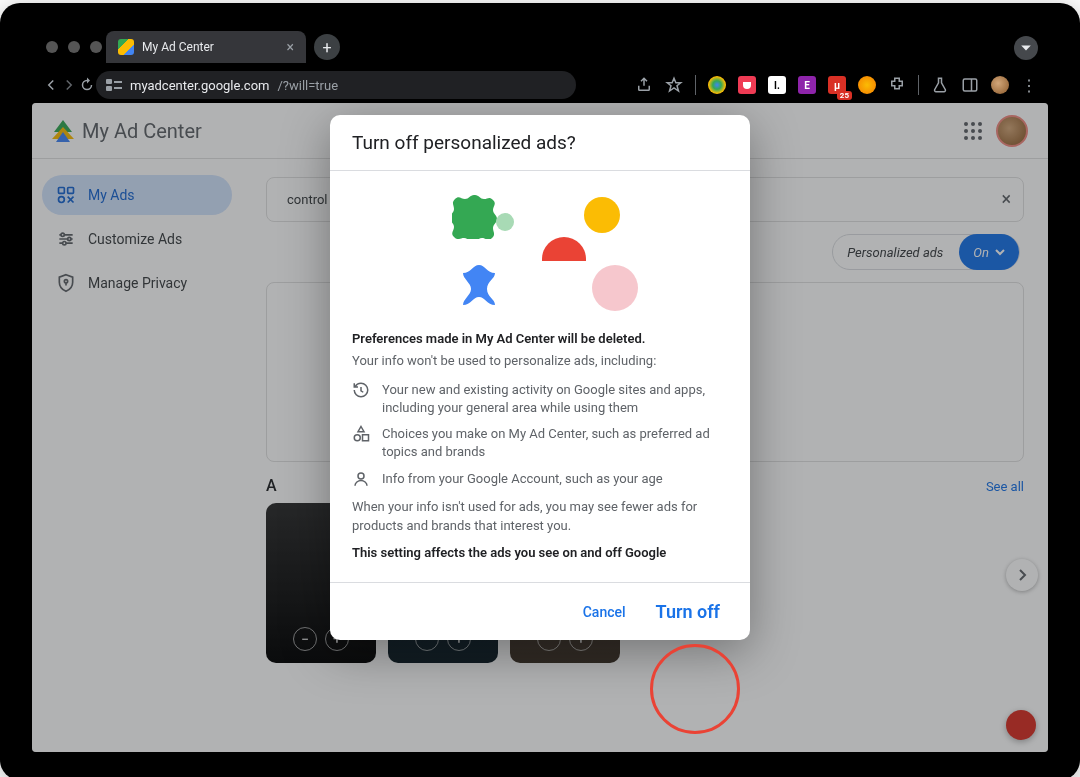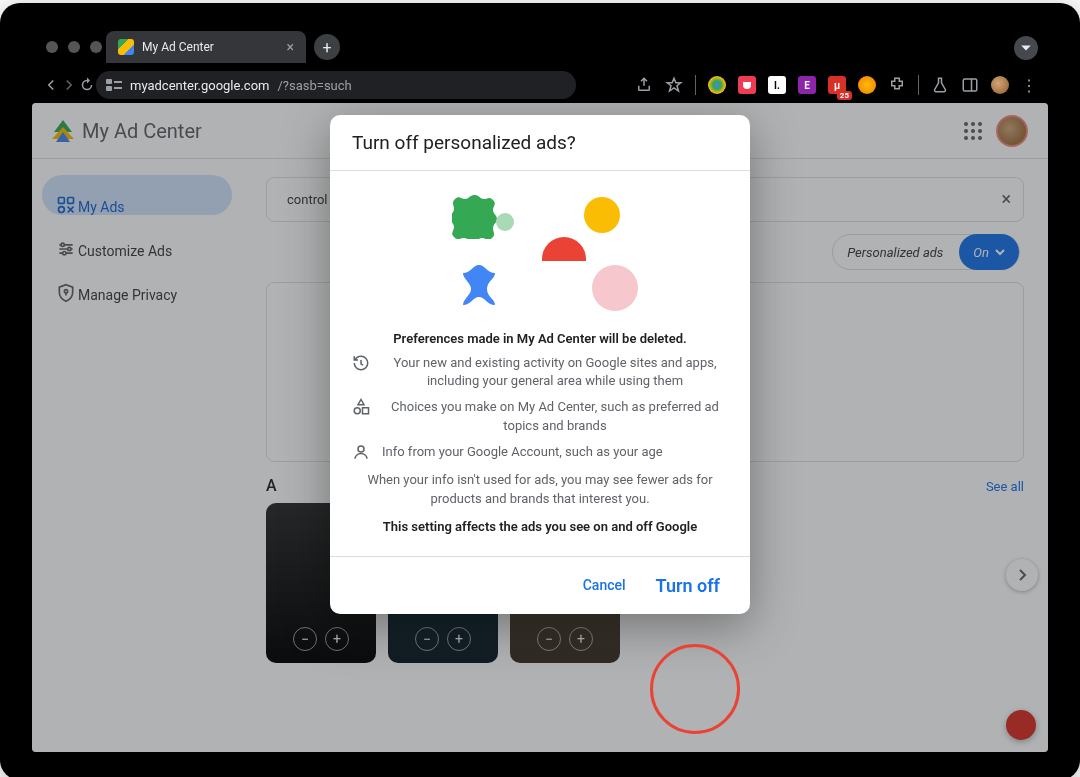--- a/index.html
+++ b/index.html
@@ -34,21 +34,21 @@
   .logo-stack .p1{position:absolute;left:2px;top:0;width:0;height:0;border-left:9px solid transparent;border-right:9px solid transparent;border-bottom:12px solid #34a853;}
   .logo-stack .p2{position:absolute;left:0;top:7px;width:0;height:0;border-left:11px solid transparent;border-right:11px solid transparent;border-bottom:12px solid #fbbc04;}
   .logo-stack .p3{position:absolute;left:4px;top:12px;width:0;height:0;border-left:7px solid transparent;border-right:7px solid transparent;border-bottom:10px solid #4285f4;}
   .app-title{ font-size:20px; color:#5f6368; font-family:"Google Sans",Roboto,Arial,sans-serif;}
   .hdr-right{ margin-left:auto; display:flex; align-items:center; gap:14px;}
   .apps-grid { display:grid; grid-template-columns:repeat(3,4px); grid-template-rows:repeat(3,4px); gap:3px;}
   .apps-grid span{ width:4px;height:4px;border-radius:50%;background:#5f6368;}
   .avatar{ width:32px;height:32px;border-radius:50%; background:radial-gradient(circle at 40% 40%, #d2a679, #8b5a2b); border:2px solid #f28b82;}
   .app-body{ display:flex; height:calc(100% - 56px);}
   .sidebar{ width:210px; padding:16px 10px;}
-  .s-item{ display:flex; align-items:flex-end; gap:2px; height:40px; padding:0 14px; border-radius:20px; color:#3c4043; font-size:14px; margin-bottom:4px; cursor:pointer;}
+  .s-item{ display:flex; align-items:center; gap:12px; height:40px; padding:0 14px; border-radius:20px; color:#3c4043; font-size:14px; margin-bottom:4px; cursor:pointer;}
   .s-item.active{ background:#d2e3fc; color:#1967d2;}
   .s-ico{ width:20px; height:20px; display:flex; align-items:center; justify-content:center;}
   .main{ flex:1; padding:12px 24px; position:relative;}
   .banner{ background:#fff; border:1px solid #e0e0e0; border-radius:8px; padding:14px 40px 14px 20px; font-size:13px; color:#3c4043; position:relative; margin:6px 0 12px;}
   .banner .close{ position:absolute; right:12px; top:10px; font-size:18px; color:#5f6368; cursor:pointer;}
   .toggle-row{ display:flex; justify-content:flex-end; margin:4px 4px 12px;}
   .toggle-pill{ border:1px solid #dadce0; border-radius:20px; height:36px; display:flex; align-items:center; padding-left:14px; font-size:13px; color:#3c4043; gap:8px;font-style:italic;}
   .toggle-on{ background:#1a73e8; color:#fff; border-radius:20px; height:36px; display:flex; align-items:center; padding:0 14px; margin-left:8px; gap:6px;}
   .hero-art{ height:180px; border:1px solid #e0e0e0; border-radius:8px; display:flex; align-items:center; justify-content:center; gap:30px;}
   .cards-head{ display:flex; justify-content:space-between; align-items:baseline; margin-top:14px;}
@@ -57,21 +57,21 @@
   .cards{ display:flex; gap:12px; margin-top:8px; overflow:visible; position:relative;}
   .card{ width:110px; height:160px; border-radius:10px; background:#3c4043; color:#fff; font-size:12px; text-align:center; display:flex; flex-direction:column; align-items:center; justify-content:space-between; padding:12px 6px; position:relative;}
   .card .cbtns{ display:flex; gap:8px;}
   .cbtn{ width:24px;height:24px;border-radius:50%;border:1px solid rgba(255,255,255,.6); display:flex;align-items:center;justify-content:center;font-size:14px;}
   .cards-next{ position:absolute; right:-14px; top:56px; width:32px; height:32px; border-radius:50%; background:#fff; box-shadow:0 1px 4px rgba(0,0,0,.3); display:flex; align-items:center; justify-content:center;}
   .float-help{ position:absolute; bottom:12px; right:12px; width:30px; height:30px; border-radius:50%; background:#d93025; box-shadow:0 2px 6px rgba(0,0,0,.3);}
   
   .dialog{ position:absolute; left:50%; transform:translateX(-50%); top:12px; width:420px; background:#fff; border-radius:10px; box-shadow:0 12px 48px rgba(0,0,0,.35); overflow:hidden; display:flex; flex-direction:column; max-height:628px;}
   .d-head{ padding:16px 22px; border-bottom:1px solid #dadce0;}
   .d-title{ font-size:19px; color:#202124; font-family:"Google Sans",Roboto,Arial,sans-serif; }
-  .d-body{ padding:12px 22px 16px; overflow:auto; font-size:13px; color:#5f6368;text-align:center;}
+  .d-body{ padding:12px 22px 16px; overflow:auto; font-size:13px; color:#5f6368;}
   .d-art{ height:140px; display:flex; align-items:center; justify-content:center; position:relative; margin-bottom:8px;}
   .shape{ position:absolute; }
   .d-body h4{ font-size:13px; color:#202124; font-weight:600; margin:6px 0 6px;}
   .d-body p{ margin:4px 0 10px; line-height:1.45;}
   .d-list{ list-style:none; margin:2px 0 10px;}
   .d-list li{ display:flex; gap:12px; margin:8px 0; line-height:1.4;}
   .lico{ width:18px; flex:0 0 18px; color:#5f6368;}
   .d-foot{ border-top:1px solid #dadce0; padding:10px 18px; display:flex; justify-content:flex-end; gap:6px;}
   .d-btn{ background:none; border:none; color:#1a73e8; font-size:14px; padding:8px 12px; cursor:pointer; font-weight:500;}
   .d-btn.primary{ font-size:18px; font-weight:600;}
@@ -118,21 +118,21 @@
     <div class="addr-bar">
       <span class="site-ico">
           <svg width="16" height="12" viewBox="0 0 16 12">
             <rect x="0" y="0" width="6" height="5" rx="1" fill="#9aa0a6"></rect>
             <rect x="0" y="7" width="6" height="5" rx="1" fill="#9aa0a6"></rect>
             <rect x="8" y="2" width="8" height="2" fill="#9aa0a6"></rect>
             <rect x="8" y="8" width="8" height="2" fill="#9aa0a6"></rect>
           </svg>
         </span>
       <span class="host">myadcenter.google.com</span>
-        <span class="path">/?sasb=such</span>
+        <span class="path">/?will=true</span>
     </div>
     <div class="ext-row">
       <svg class="nav-ico" viewBox="0 0 24 24" fill="none" stroke="#9aa0a6" stroke-width="2">
           <path d="M12 3v10M8 7l4-4 4 4M5 13v5a1 1 0 001 1h12a1 1 0 001-1v-5"></path>
         </svg>
       <svg class="nav-ico" viewBox="0 0 24 24" fill="none" stroke="#9aa0a6" stroke-width="2">
           <path d="M12 3l2.5 6H21l-5 4 2 7-6-4-6 4 2-7-5-4h6.5z"></path>
         </svg>
       <span style="width:1px;height:20px;background:#5f6368;"></span>
       <span class="ext" style="background:radial-gradient(circle,#4285f4,#34a853,#fbbc04,#ea4335);border-radius:50%;"></span>
@@ -299,20 +299,21 @@
             </svg>
           <circle class="shape" style="left:144px;top:30px;width:18px;height:18px;border-radius:50%;background:#a8dab5;"></circle>
           <circle class="shape" style="left:232px;top:14px;width:36px;height:36px;border-radius:50%;background:#fbbc04;"></circle>
           <div class="shape" style="left:190px;top:54px;width:44px;height:24px;border-radius:22px 22px 0 0;background:#ea4335;"></div>
           <svg class="shape" style="left:100px;top:78px;" width="54" height="54" viewBox="0 0 54 54">
               <path d="M27 4c6 0 8 8 16 8 0 6-8 8-8 16s8 10 8 16c-8 0-10-8-16-8s-8 8-16 8c0-6 8-10 8-16s-8-10-8-16c8 0 10-8 16-8z" fill="#4285f4"></path>
             </svg>
           <circle class="shape" style="left:240px;top:82px;width:46px;height:46px;border-radius:50%;background:#f6c7cd;"></circle>
         </div>
         <h4>Preferences made in My Ad Center will be deleted.</h4>
+        <p>Your info won't be used to personalize ads, including:</p>
         <ul class="d-list">
           <li>
             <span class="lico">
                 <svg width="18" height="18" viewBox="0 0 24 24" fill="none" stroke="#5f6368" stroke-width="2">
                   <path d="M3 12a9 9 0 109-9 9 9 0 00-8 5M3 3v5h5"></path>
                   <path d="M12 8v5l3 2"></path>
                 </svg>
               </span>
             <span>Your new and existing activity on Google sites and apps, including your general area while using them</span>
           </li>

